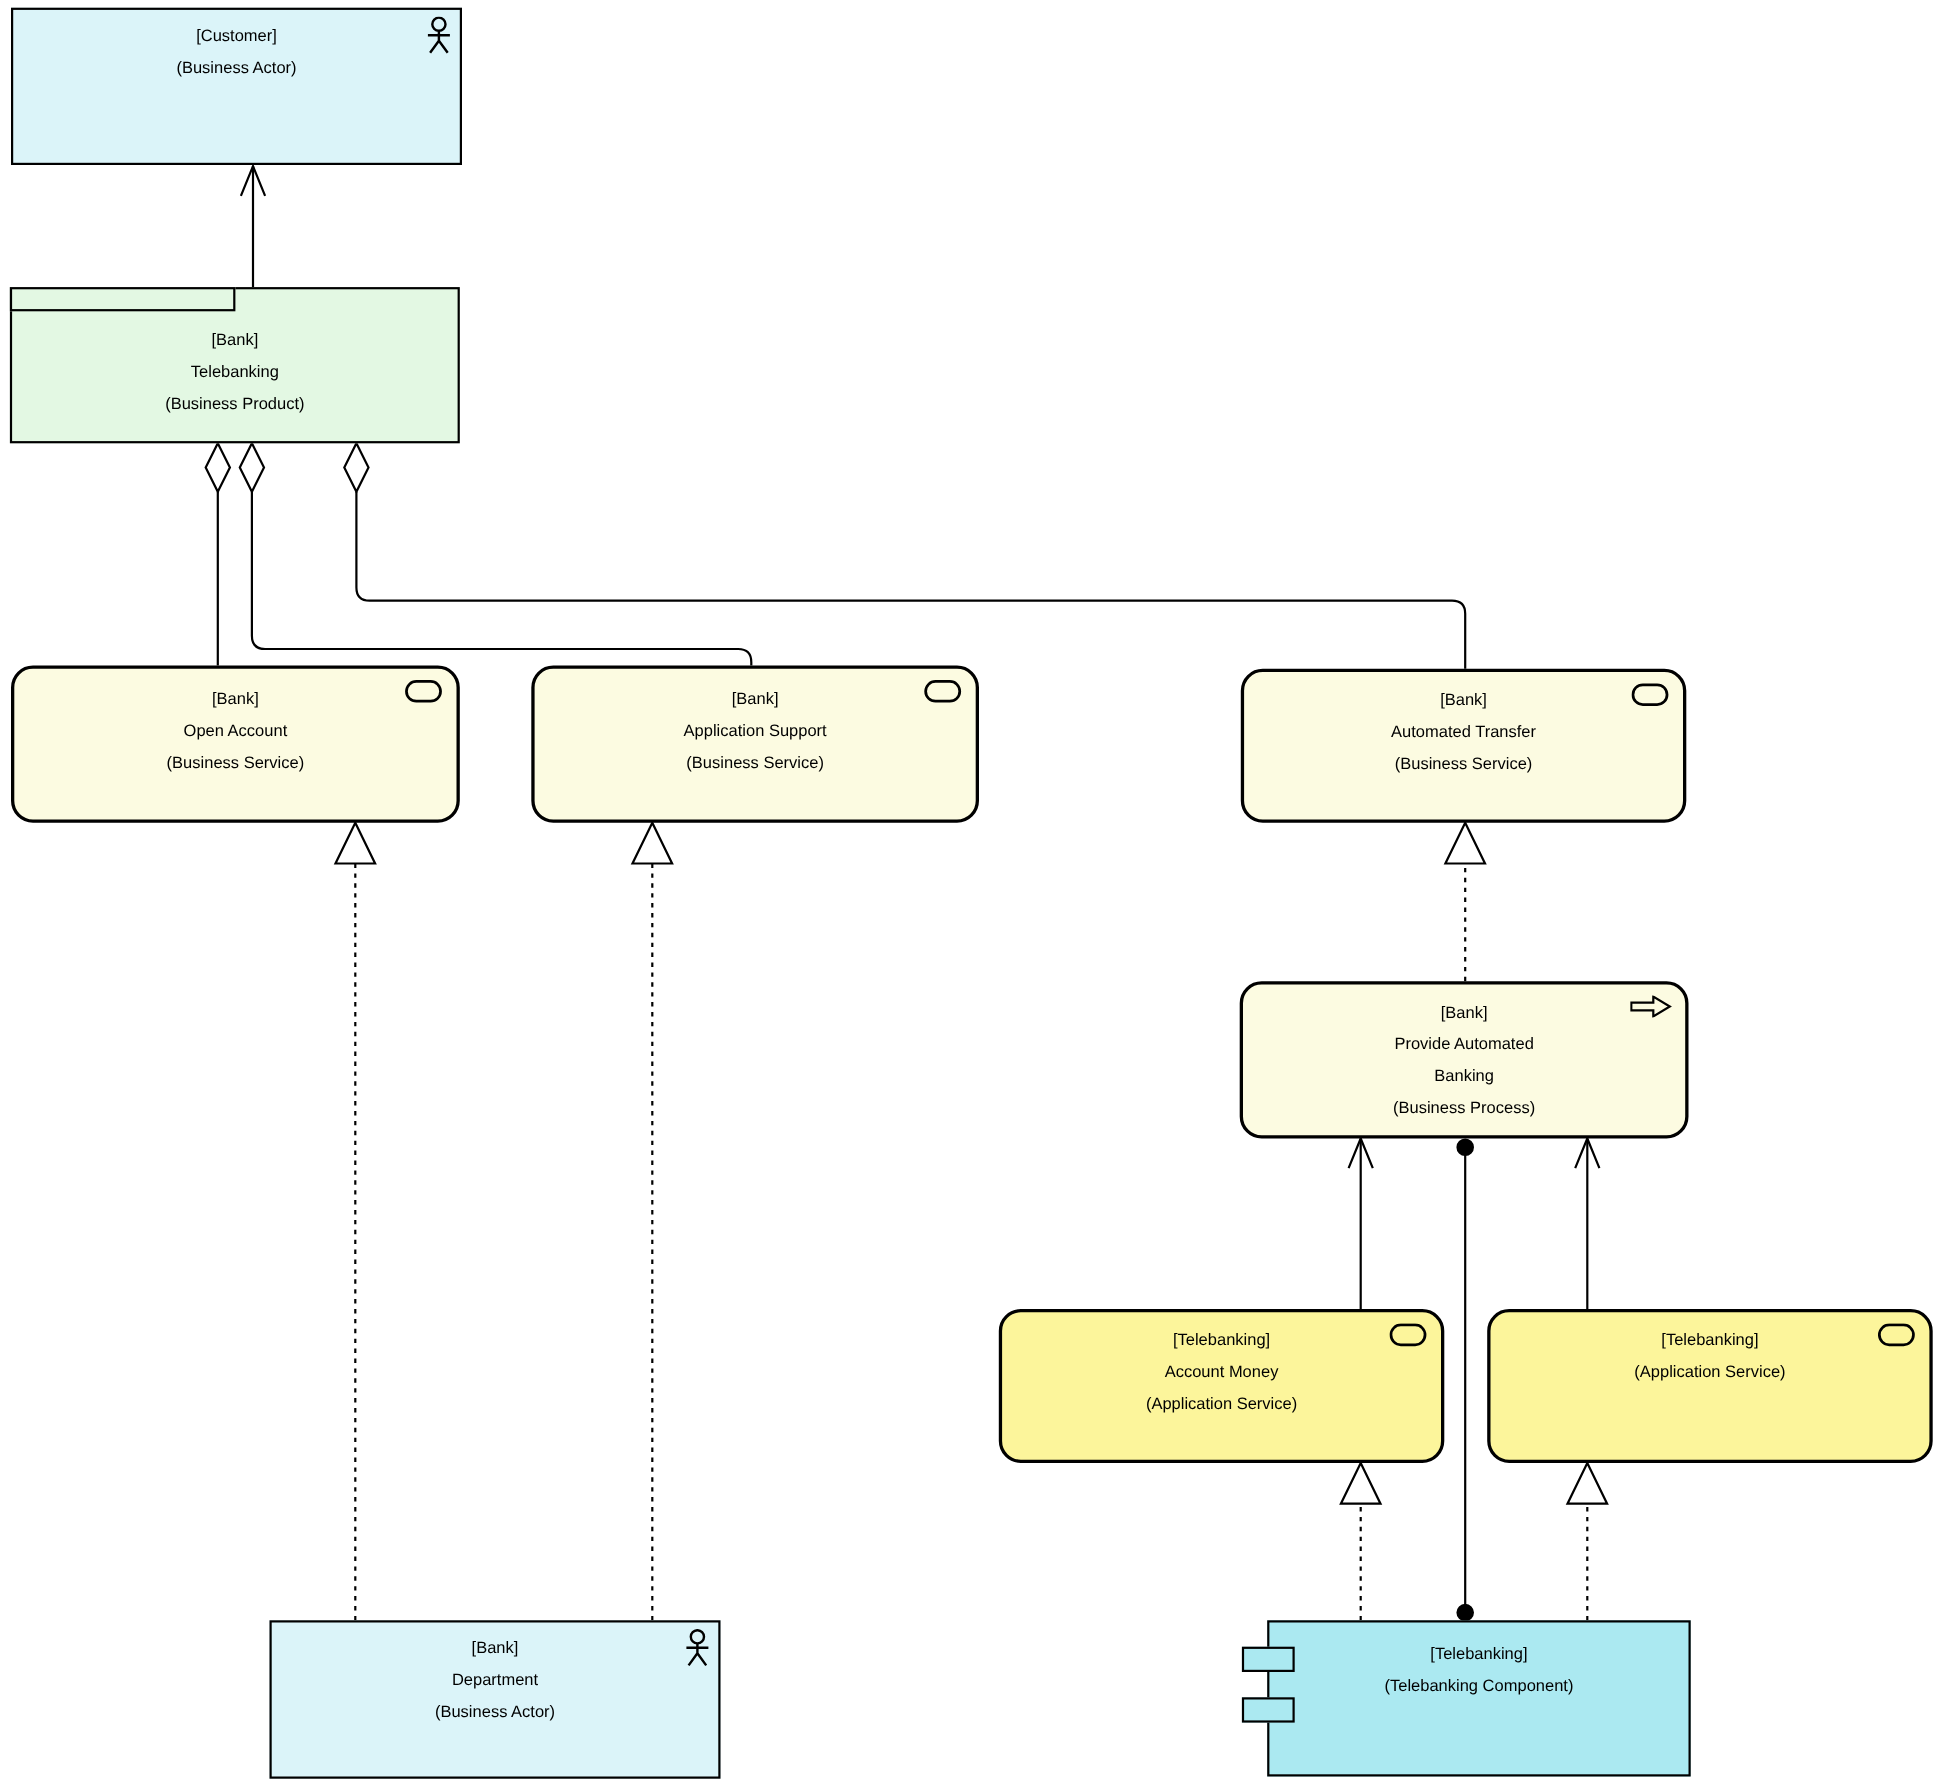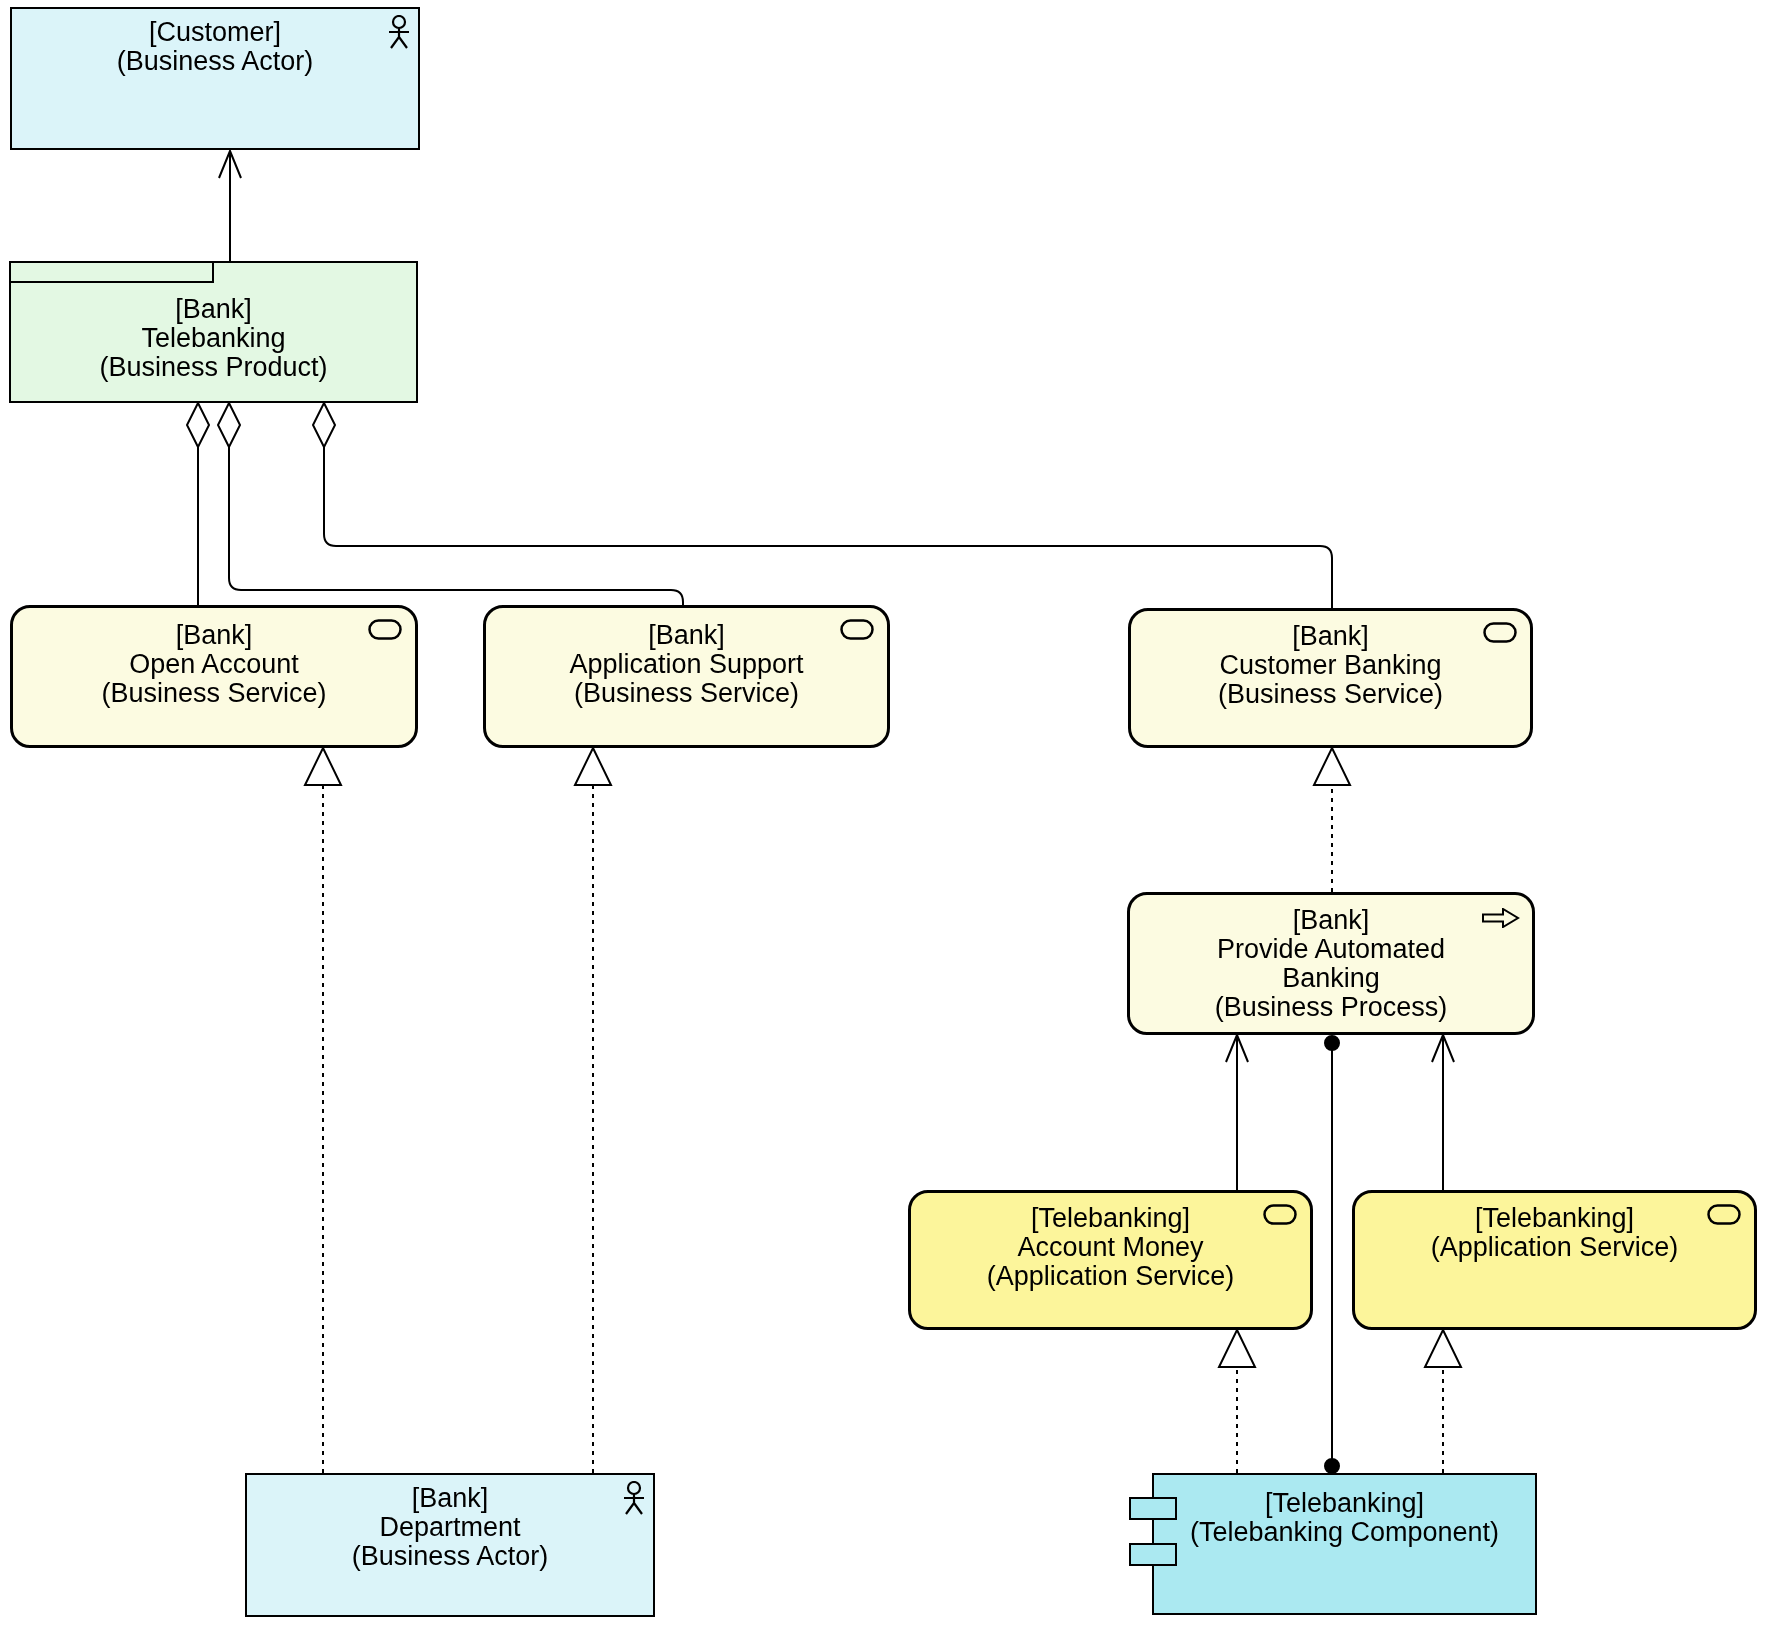--- a/index.html
+++ b/index.html
@@ -9,21 +9,21 @@
     background:#ffffff;
     font-family:"Liberation Sans", sans-serif;
     color:#000;
   }
   .edges{position:absolute;left:0;top:0;width:1766px;height:1628px;}
   .node{
     position:absolute;
     box-sizing:border-box;
     border:2px solid #000;
     text-align:center;
-    font-size:27px;
+    font-size:15px;
     line-height:29px;
   }
   .node.rounded{border-radius:20px;border-width:3px;}
   .tl{white-space:nowrap;}
   .icon{position:absolute;top:6px;right:8px;}
   .icon.svc{top:10px;right:12px;}
   
   .tab{
     position:absolute;left:-2px;top:-2px;
     box-sizing:border-box;
@@ -147,21 +147,21 @@
     <div class="tl">(Business Service)</div>
   </div>
 
   <div class="node rounded" style="left:1128px;top:608px;width:405px;height:140px;background:#fcfbe1;padding-top:11px;">
     <span class="icon svc">
       <svg width="35" height="22" viewBox="0 0 35 22">
           <rect x="1.5" y="1.5" width="31" height="18" rx="9" fill="none" stroke="#000" stroke-width="2.5"></rect>
         </svg>
     </span>
     <div class="tl">[Bank]</div>
-    <div class="tl">Customer Banking</div>
+    <div class="tl">Automated Transfer</div>
     <div class="tl">(Business Service)</div>
   </div>
 
   <div class="node rounded" style="left:1127px;top:892px;width:408px;height:143px;background:#fcfbe1;padding-top:11px;">
     <span class="icon svc">
       <svg width="38" height="20" viewBox="0 0 38 20">
           <polygon points="1,6.5 21,6.5 21,1 36,10 21,19 21,13.5 1,13.5" fill="none" stroke="#000" stroke-width="2"></polygon>
         </svg>
     </span>
     <div class="tl">[Bank]</div>

